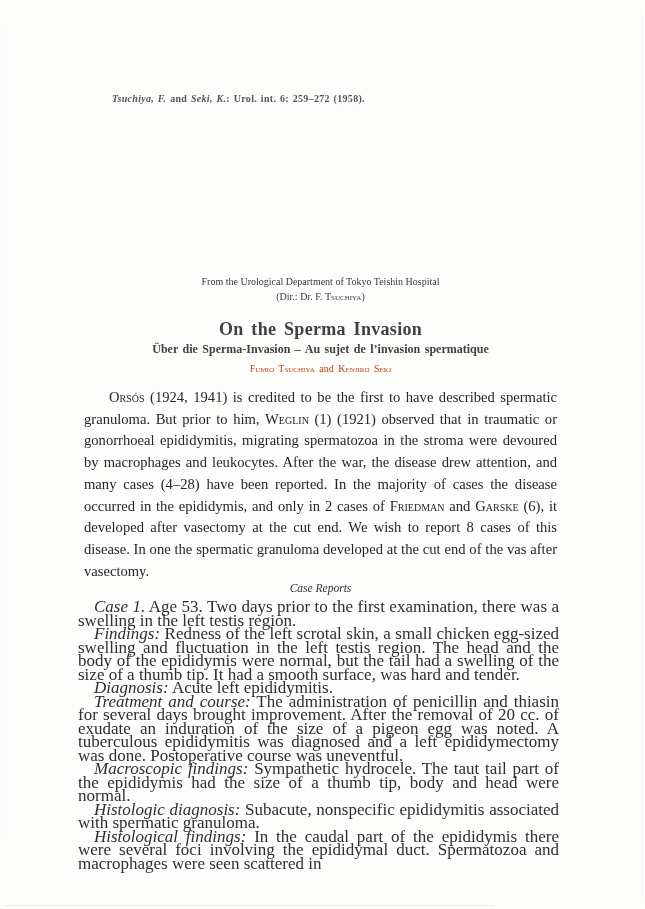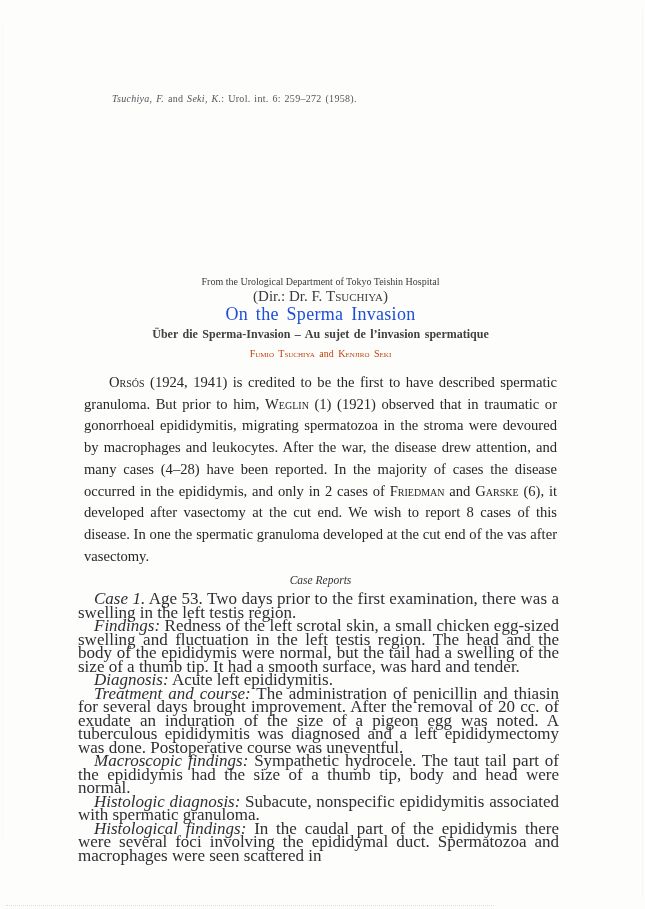--- a/index.html
+++ b/index.html
@@ -21,41 +21,43 @@
     left: 84px;
     top: 0;
     width: 473px;
   }
   .citation {
     margin: 93px 0 0 28px;
     font-size: 10px;
     letter-spacing: 0.3px;
     color: #55555c;
     word-spacing: 1px;
+    font-weight: bold;
   }
   .affiliation {
     margin-top: 170px;
     text-align: center;
     color: #3a3a40;
   }
   .affiliation-line1 {
     font-size: 10px;
     line-height: 15px;
   }
   .affiliation-line2 {
-    font-size: 15px;
+    font-size: 10px;
     line-height: 15px;
   }
   .title {
+    margin-top: 15px;
     text-align: center;
     font-size: 18px;
-    font-weight: 400;
+    font-weight: 700;
     letter-spacing: 0.3px;
     word-spacing: 3px;
-    color: #1d4ed8;
+    color: #404040;
   }
   .subtitle {
     margin-top: 2px;
     text-align: center;
     font-size: 12px;
     font-weight: 700;
     color: #404040;
     word-spacing: 1.5px;
   }
   .authors {
@@ -67,21 +69,20 @@
   }
   .intro {
     margin-top: 13px;
     font-size: 14.6px;
     line-height: 21.7px;
     text-align: justify;
     text-indent: 25px;
     color: #26262a;
   }
   .section-heading {
-    margin-top: 7px;
     text-align: center;
     font-style: italic;
     font-size: 11.5px;
     color: #33333a;
   }
   .case-body {
     margin-top: 6px;
     margin-left: -6px;
     width: 481px;
     font-size: 17px;

